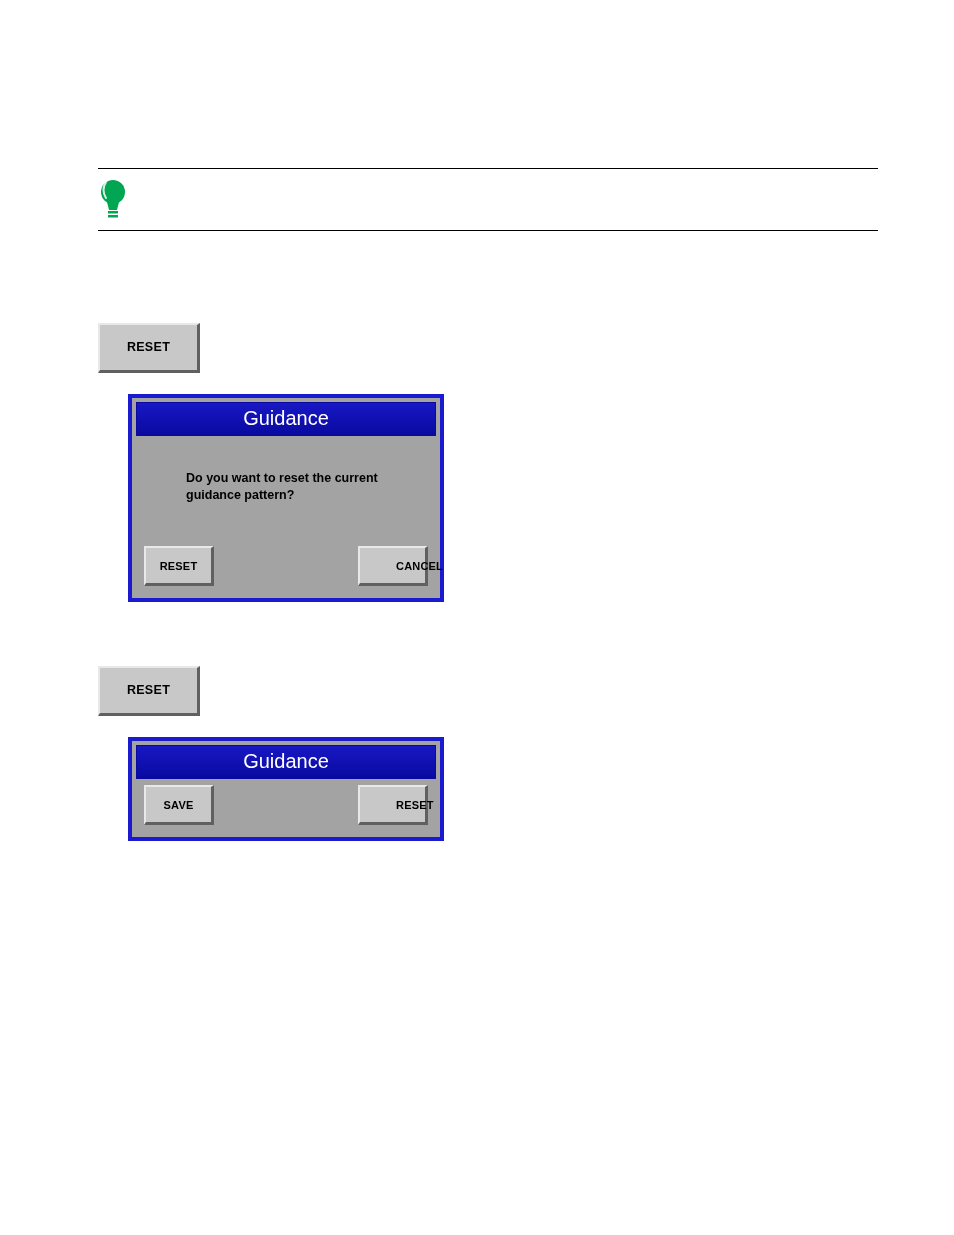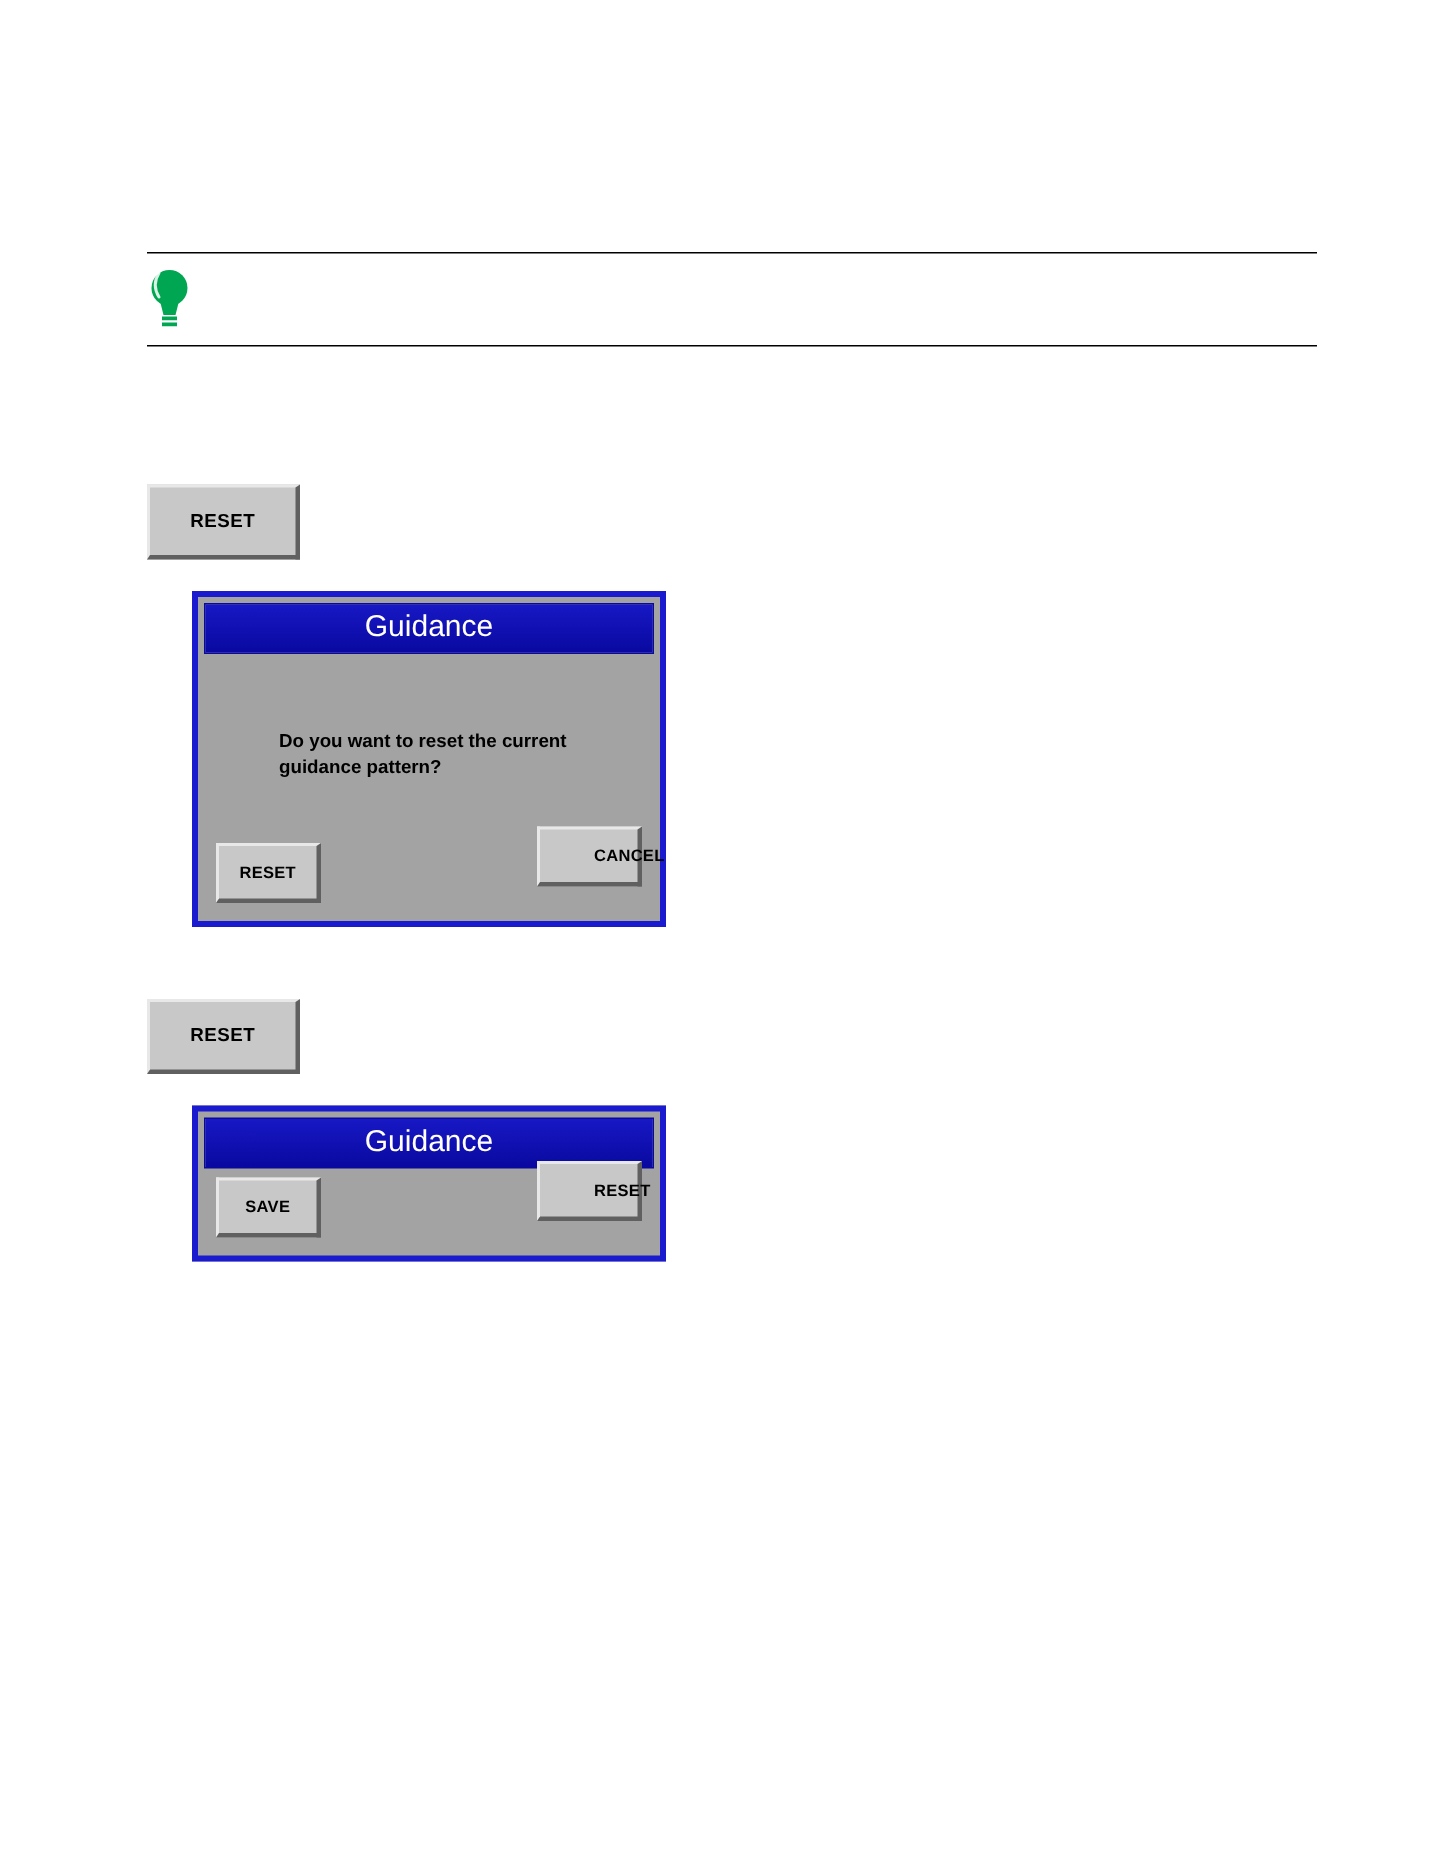--- a/index.html
+++ b/index.html
@@ -69,40 +69,40 @@
     background: #0909a0;
     background: linear-gradient(#1818c5,#0909a0);
     color: #ffffff;
     font-size: 20px;
     font-family: Arial, Helvetica, sans-serif;
     text-align: center;
     padding: 4px 0 5px 0;
     border: 1px solid #0909a0;
   }
   .dialog-body {
-    padding: 50px 18px 10px 50px;
+    padding: 34px 18px 10px 50px;
     font-size: 12.5px;
     font-weight: bold;
     line-height: 1.35;
     min-height: 60px;
   }
   .dialog-buttons {
     position: relative;
     height: 54px;
   }
   .dialog-btn {
     position: absolute;
     width: 70px;
     height: 40px;
     line-height: 36px;
     font-size: 11px;
     letter-spacing: 0.2px;
   }
   .dialog-btn.left { left: 8px; bottom: 8px; }
-  .dialog-btn.right { right: 8px; bottom: 19px; padding-left: 36px; }
+  .dialog-btn.right { right: 8px; bottom: 8px; padding-left: 36px; }
 </style>
 </head>
 <body>
 
 <div class="page">
 
   <div class="hr" id="hr1" style="top: 168px;"></div>
 
   <div class="tip-icon">
     <svg viewBox="0 0 30 44" width="30" height="44">

